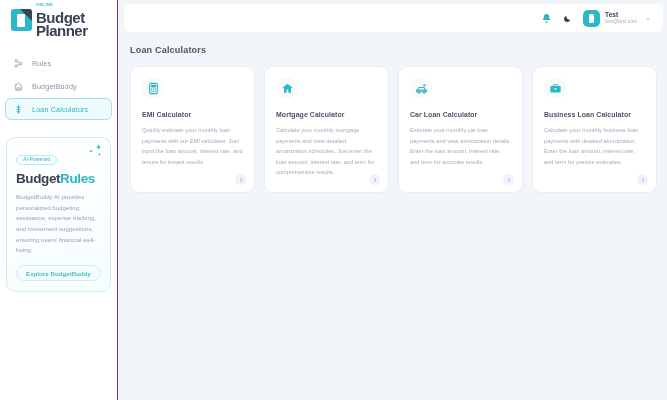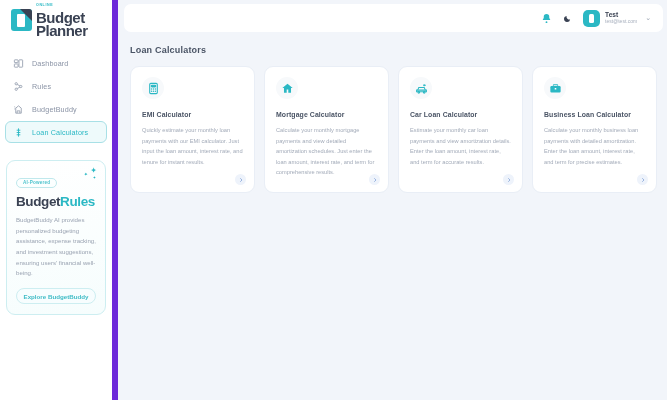--- a/index.html
+++ b/index.html
@@ -8,21 +8,21 @@
     font-family:"Liberation Sans", sans-serif;
     background:#f2f5fa;
     overflow:hidden;
   }
   .app { position:relative; width:667px; height:400px; display:flex; }
 
   
   .sidebar {
     width:118px; height:400px;
     background:#ffffff;
-    border-right:6px solid #6d28d9;
+    border-right:1px solid #6d28d9;
     display:flex; flex-direction:column;
     flex:0 0 118px;
     padding-top:0;
   }
   .logo-wrap {
     height:46px;
     display:flex; align-items:center;
     padding-left:11px;
   }
   .logo { display:flex; align-items:flex-start; gap:4px; }
@@ -207,30 +207,20 @@
         <div class="logo-text">
           <span class="logo-online">ONLINE</span>
           <span class="logo-l1">Budget</span>
           <span class="logo-l2">Planner</span>
         </div>
       </div>
     </div>
 
     <nav class="nav">
 
-      <div class="nav-item">
-        <span class="ico">
-          <svg viewBox="0 0 24 24" fill="none" stroke="#9aa3b2" stroke-width="2">
-              <rect x="3" y="4" width="8" height="6" rx="1"></rect>
-              <rect x="13" y="4" width="8" height="16" rx="1"></rect>
-              <rect x="3" y="13" width="8" height="7" rx="1"></rect>
-            </svg>
-        </span>
-        <span class="nav-label">Dashboard</span>
-      </div>
 
 
 
 
 
       <div class="nav-item">
         <span class="ico">
           <svg viewBox="0 0 24 24" fill="none" stroke="#9aa3b2" stroke-width="2">
               <circle cx="7" cy="6" r="2.5"></circle>
               <circle cx="7" cy="18" r="2.5"></circle>

